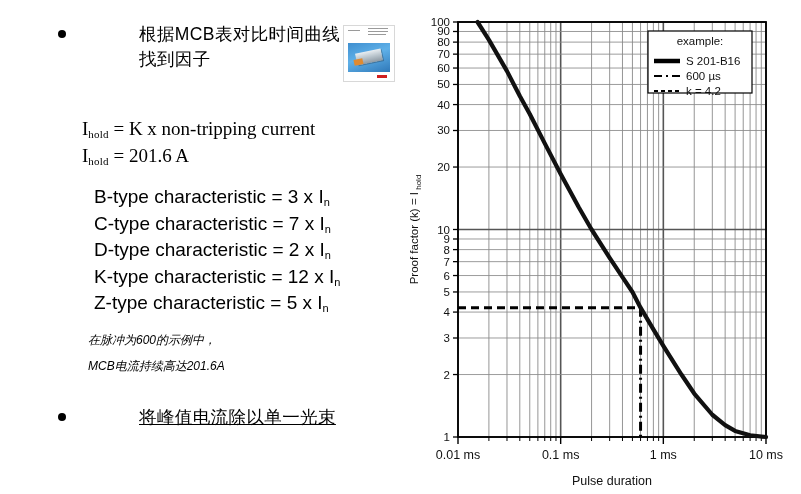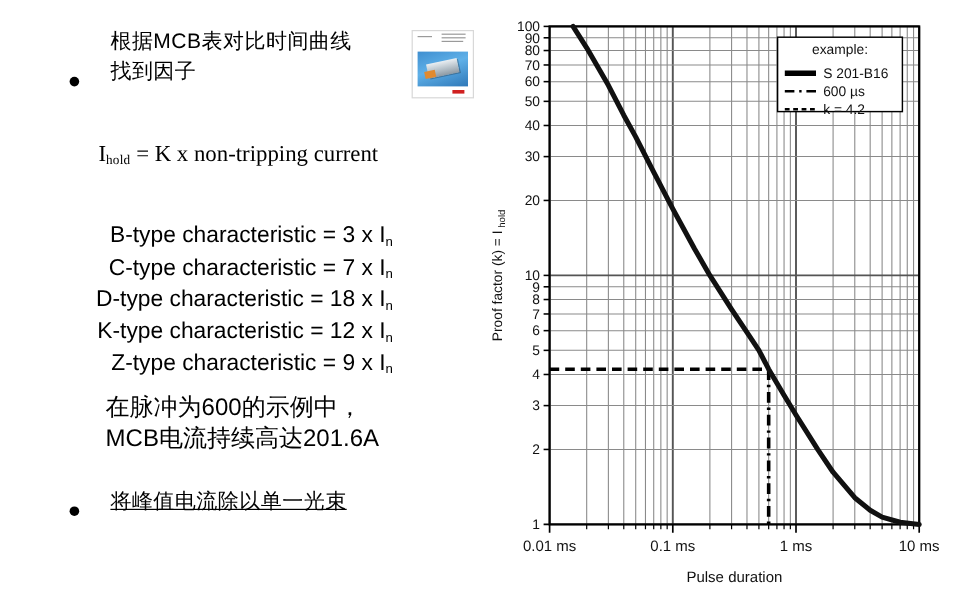--- a/index.html
+++ b/index.html
@@ -19,21 +19,22 @@
   
   #left-pane {
     position: absolute;
     left: 0; top: 0;
     width: 400px; height: 494px;
   }
 
   .bullet-row {
     position: absolute;
     display: flex;
-    align-items: flex-end;
+    align-items: flex-start;
+    gap: 47px;
   }
   .bullet-dot {
     width: 8px; height: 8px;
     border-radius: 50%;
     background: #000;
     flex: 0 0 auto;
     margin-top: 8px;
   }
   .bullet-text {
     margin-left: 26px;
@@ -58,39 +59,39 @@
   #formula-block sub {
     font-size: 11px;
     vertical-align: baseline;
     position: relative;
     top: 3px;
     letter-spacing: 0.2px;
   }
 
   #char-block {
     position: absolute;
-    left: 80px; top: 185px;
+    left: 94px; top: 185px;
     font-size: 19px;
     line-height: 24.5px;
-    text-align: right;
   }
   #char-block .frow { white-space: nowrap; }
   #char-block sub {
     font-size: 11px;
     vertical-align: baseline;
     position: relative;
     top: 3px;
   }
 
   #note-block {
     position: absolute;
     left: 88px; top: 327px;
-    font-size: 20px;
+    font-size: 12px;
     line-height: 26px;
     white-space: pre-line;
+    font-style: italic;
   }
 
   
   #thumb {
     position: absolute;
     left: 343px; top: 25px;
     width: 50px; height: 55px;
     background: #ffffff;
     border: 1px solid #d8d8d8;
     overflow: hidden;
@@ -162,28 +163,29 @@
       </div>
     <div class="th-photo">
       <div class="th-breaker"></div>
       <div class="th-orange"></div>
     </div>
     <div class="th-red"></div>
   </div>
 
   <div id="formula-block">
     <div class="frow"><span>I</span><sub>hold</sub><span> = K x non-tripping current</span></div>
+    <div class="frow"><span>I</span><sub>hold</sub><span> = 201.6 A</span></div>
   </div>
 
   <div id="char-block">
     <div class="frow"><span>B-type characteristic = 3 x I</span><sub>n</sub></div>
     <div class="frow"><span>C-type characteristic = 7 x I</span><sub>n</sub></div>
-    <div class="frow"><span>D-type characteristic = 18 x I</span><sub>n</sub></div>
+    <div class="frow"><span>D-type characteristic = 2 x I</span><sub>n</sub></div>
     <div class="frow"><span>K-type characteristic = 12 x I</span><sub>n</sub></div>
-    <div class="frow"><span>Z-type characteristic = 9 x I</span><sub>n</sub></div>
+    <div class="frow"><span>Z-type characteristic = 5 x I</span><sub>n</sub></div>
   </div>
 
   <div id="note-block">在脉冲为600的示例中，
 MCB电流持续高达201.6A</div>
 
   <div class="bullet-row" id="bullet-2">
     <span class="bullet-dot"></span>
     <span class="bullet-text">将峰值电流除以单一光束</span>
   </div>
 </div>

